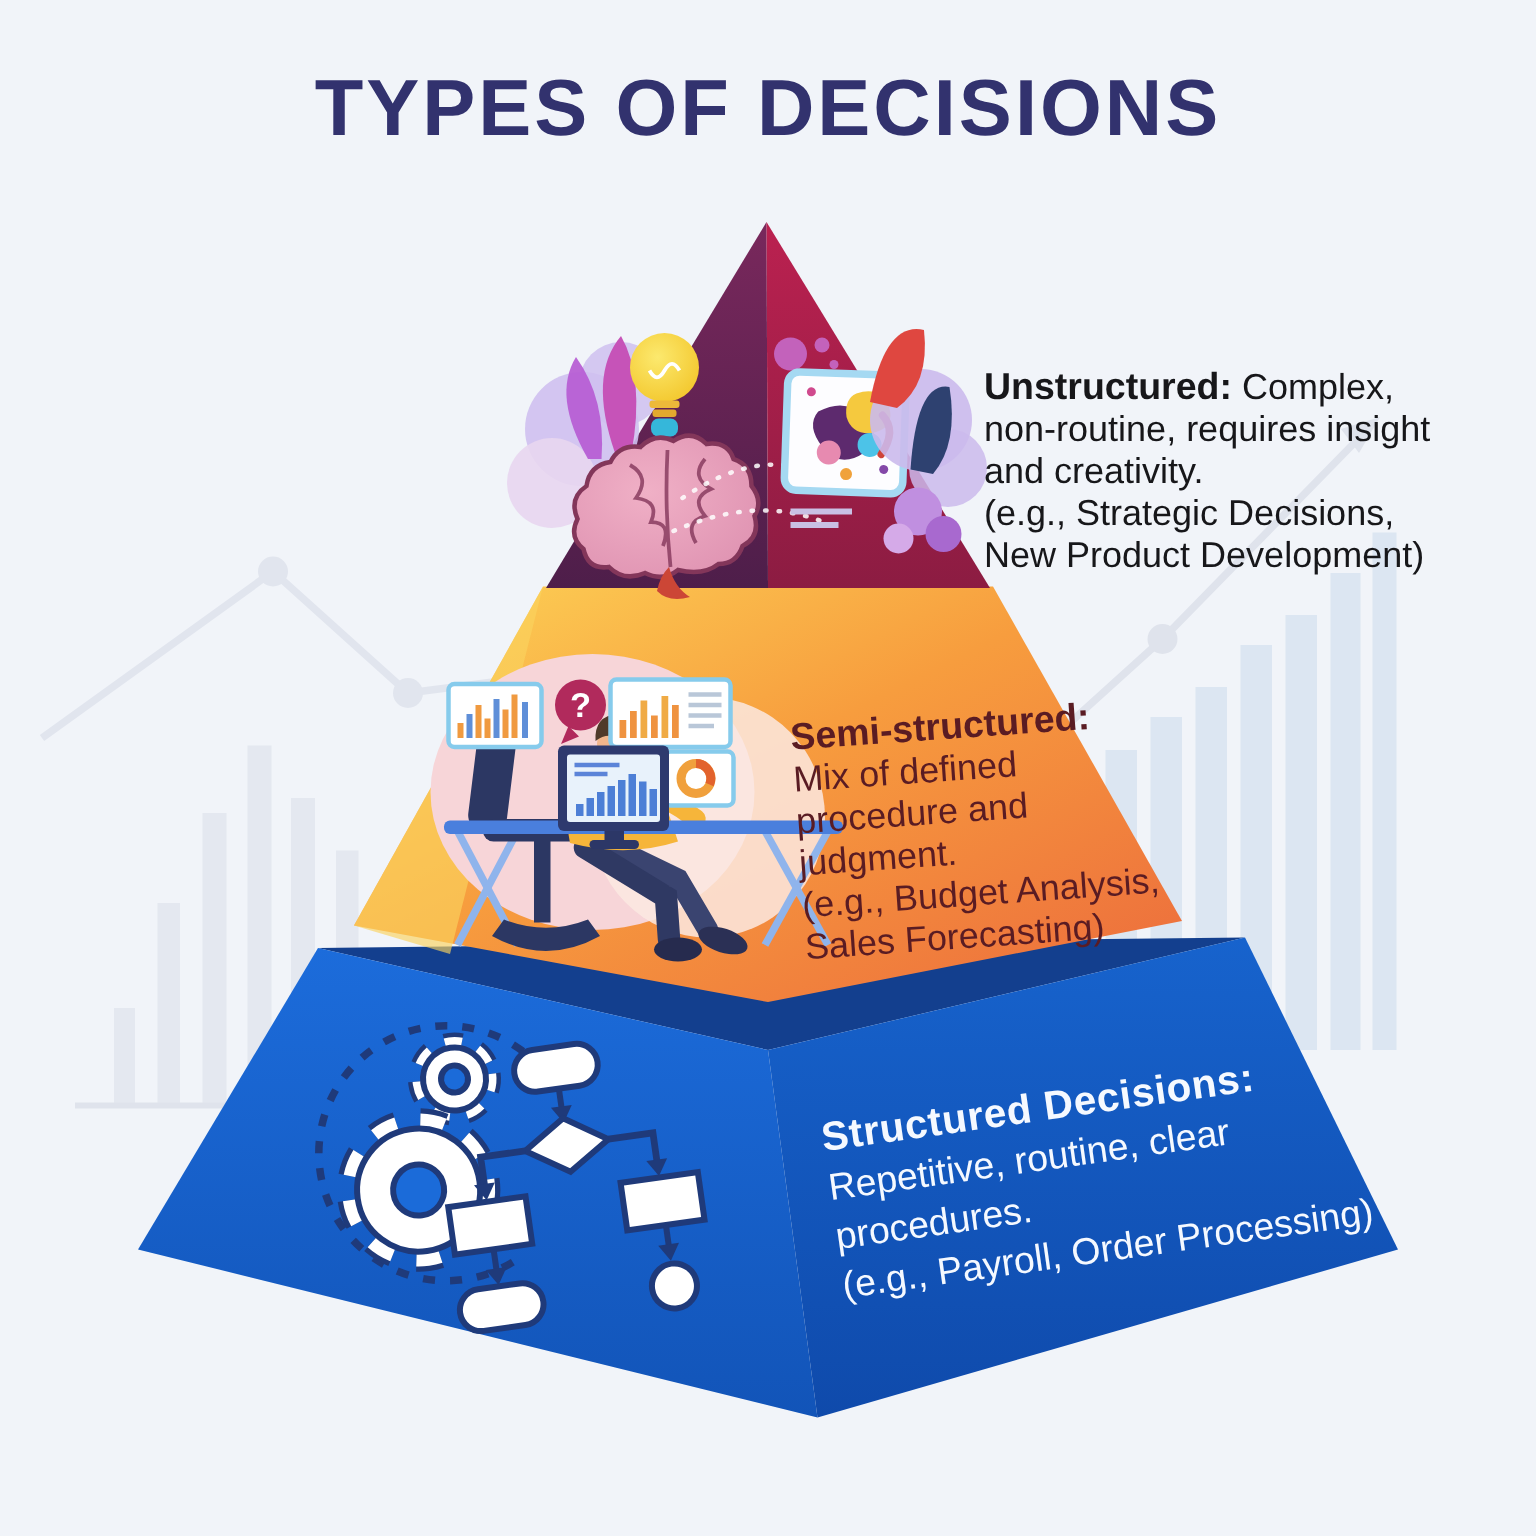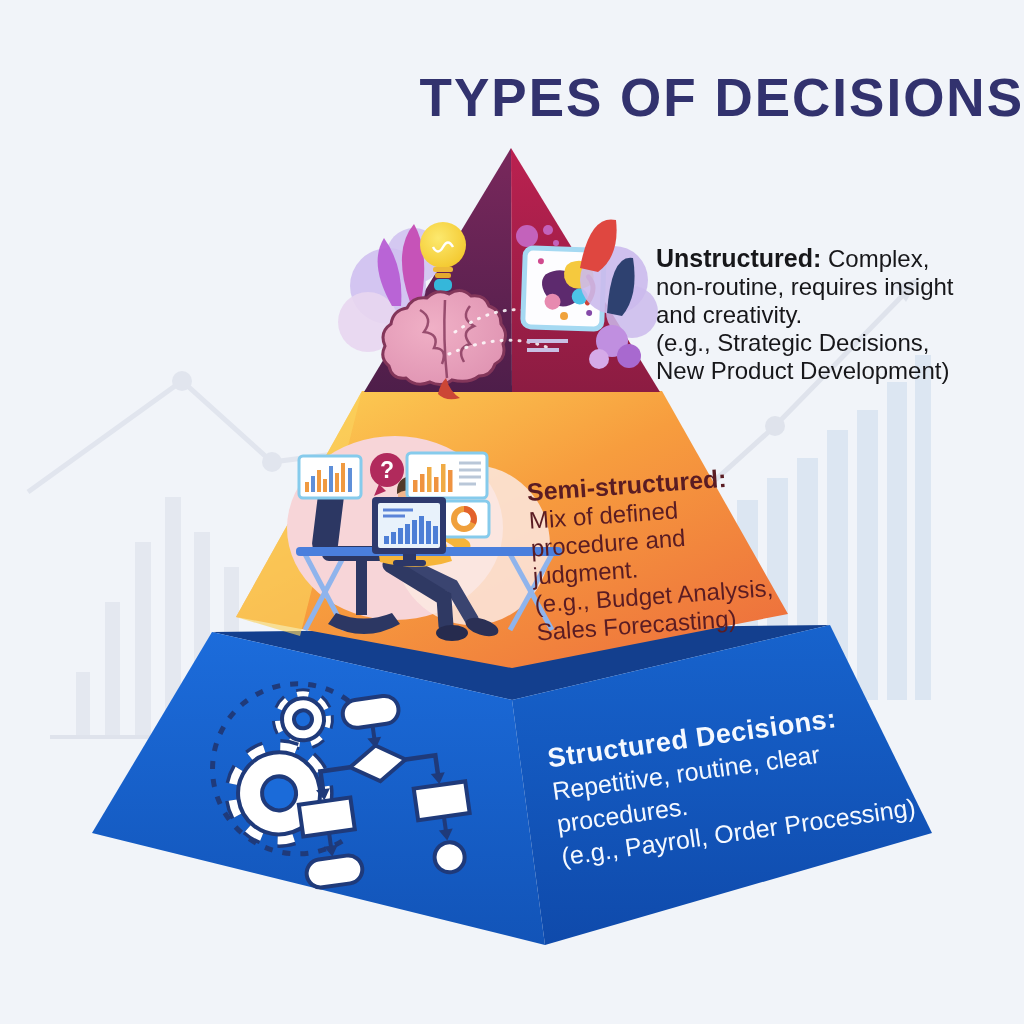--- a/index.html
+++ b/index.html
@@ -3,22 +3,22 @@
 <meta charset="utf-8">
 <style>
   html,body{margin:0;padding:0;background:#e9edf4;}
   .stage{
     position:relative;width:1024px;height:1024px;margin:0 auto;
     background:#f1f4f9;overflow:hidden;
     font-family:"Liberation Sans",sans-serif;
   }
   .stage svg{position:absolute;left:0;top:0;}
   .page-title{
-    position:absolute;left:0;right:0;top:42px;text-align:right;
-    font-size:53px;font-weight:800;letter-spacing:2px;color:#32326e;margin-top:25px;
+    position:absolute;left:0;right:0;top:42px;text-align:center;
+    font-size:53px;font-weight:800;letter-spacing:2px;color:#32326e;
   }
   .tier-text{position:absolute;white-space:pre-line;}
   .tier-label{font-weight:bold;}
   .tier-text .body{display:block;}
   .text-unstructured{
     left:656px;top:216px;width:345px;
     font-size:24px;line-height:28px;color:#17171a;
   }
   .text-unstructured .tier-label{font-size:25px;}
   .text-semi{

